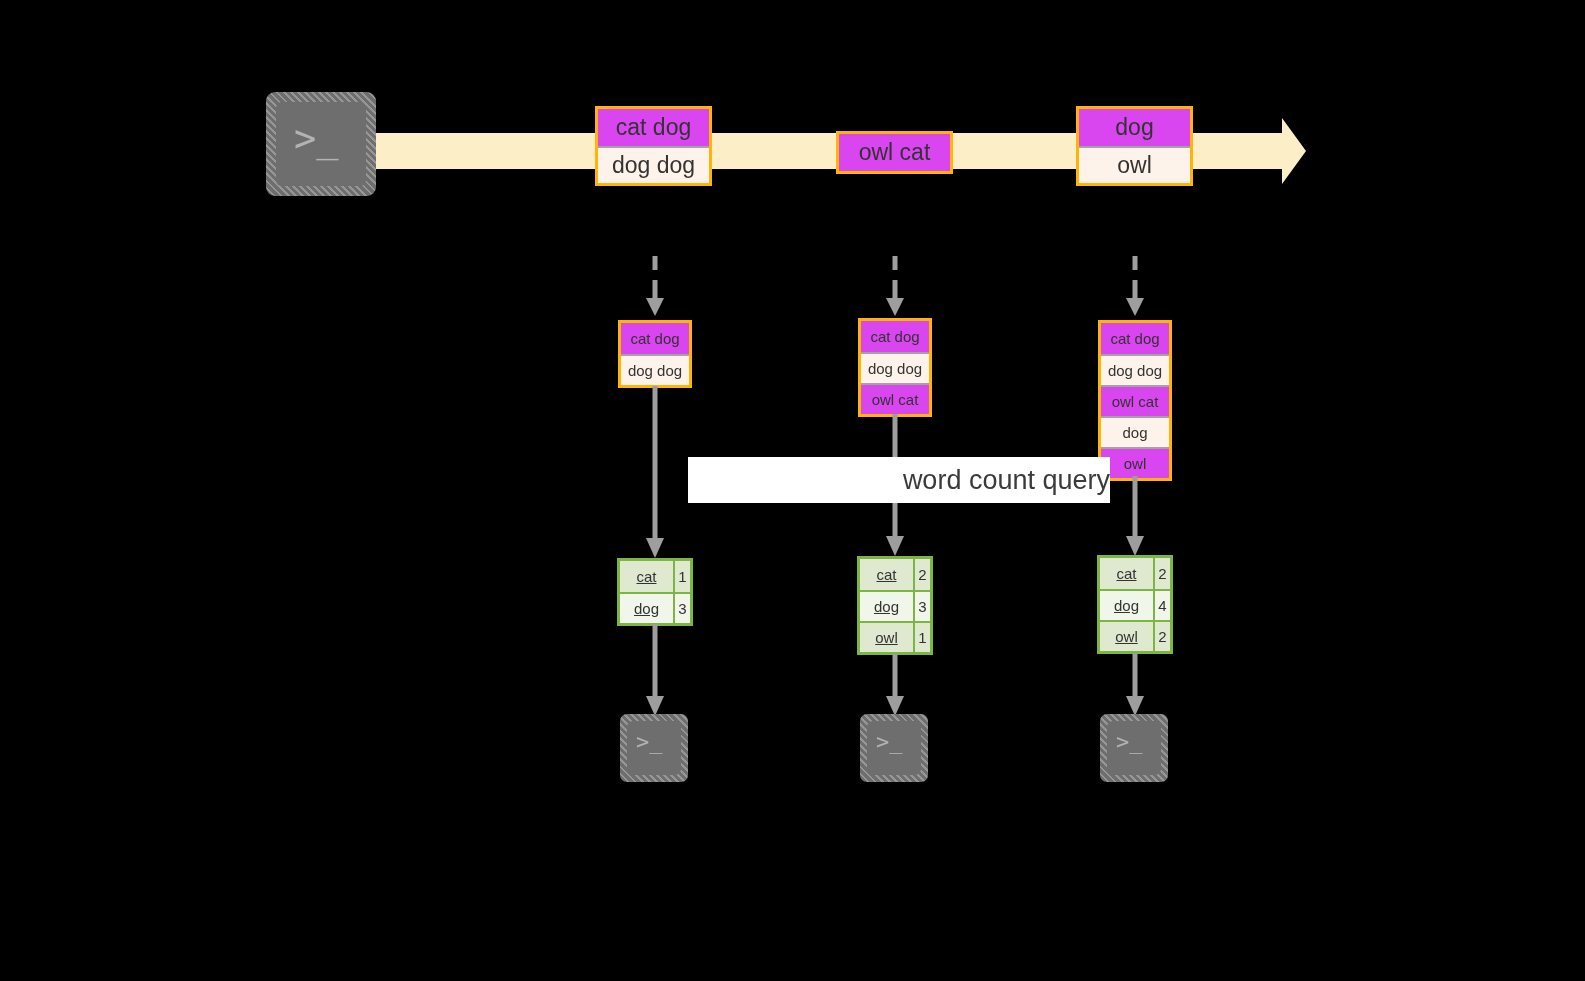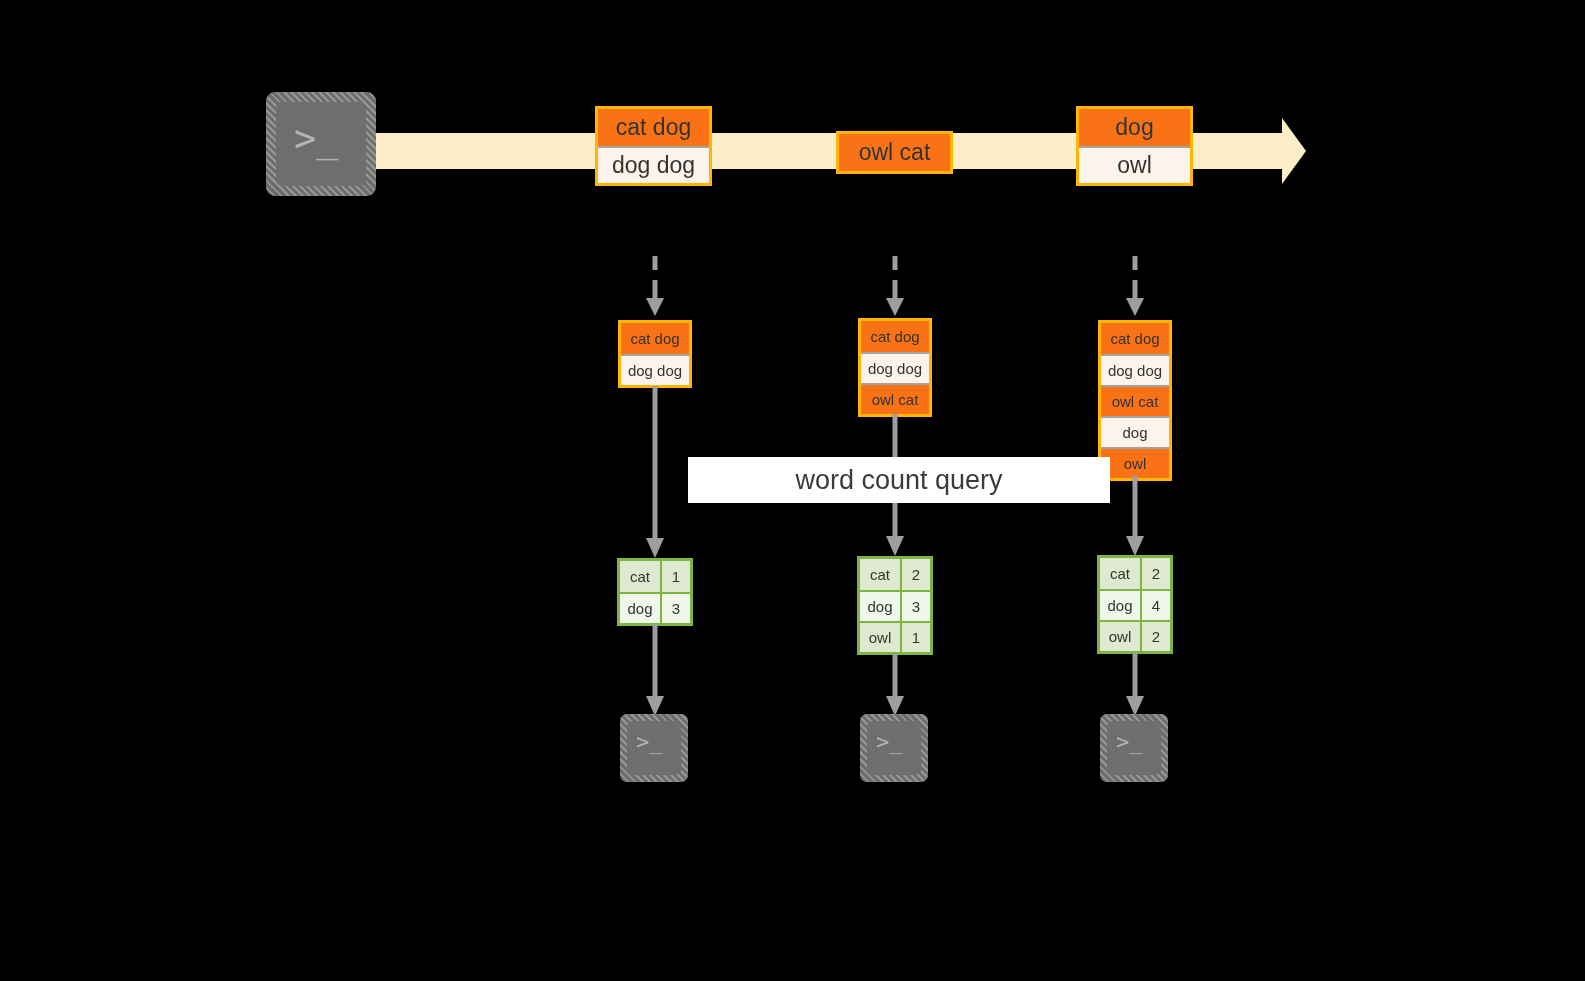--- a/index.html
+++ b/index.html
@@ -82,21 +82,21 @@
     background: #FDF2E8;
   }
   .obox .row {
     box-sizing: border-box;
     display: flex;
     align-items: center;
     justify-content: center;
     color: #333333;
     white-space: nowrap;
   }
-  .obox .row.dark  { background: #f97316; }
+  .obox .row.dark  { background: #d946ef; }
   .obox .row.light { background: #FDF3EA; }
   .obox .row.sep   { border-top: 2px solid #a3a3a3; }
 
   
   .stream-cell { font-size: 23px; }
   .stream-cell .row { height: 37px; }
 
   
   .mid-table { width: 74px; }
   .mid-table .row { height: 31px; font-size: 15px; }
@@ -119,40 +119,40 @@
   .gbox .grow.sep { border-top: 2px solid #7DB542; }
   .gbox .gcell {
     box-sizing: border-box;
     display: flex;
     align-items: center;
     justify-content: center;
     font-size: 15px;
     color: #333333;
     white-space: nowrap;
   }
-  .gbox .gcell.word { width: 40px; }
+  .gbox .gcell.word { width: 53px; text-decoration: underline; }
   .gbox .gcell.num  { flex: 1 1 auto; border-left: 2px solid #7DB542; }
   .gbox .grow.dark  .gcell { background: #DFE9CF; }
   .gbox .grow.light .gcell { background: #F1F6EA; }
 
   
   .conn { position: absolute; }
   .conn svg { display: block; }
 
   
   .banner {
     position: absolute;
     left: 688px;
     top: 457px;
     width: 422px;
     height: 46px;
     background: #FFFFFF;
     display: flex;
     align-items: center;
-    justify-content: center;
+    justify-content: flex-end;
   }
   .banner .banner-text {
     font-size: 27px;
     color: #3b3b3b;
     white-space: nowrap;
   }
 </style>
 </head>
 <body>
 

